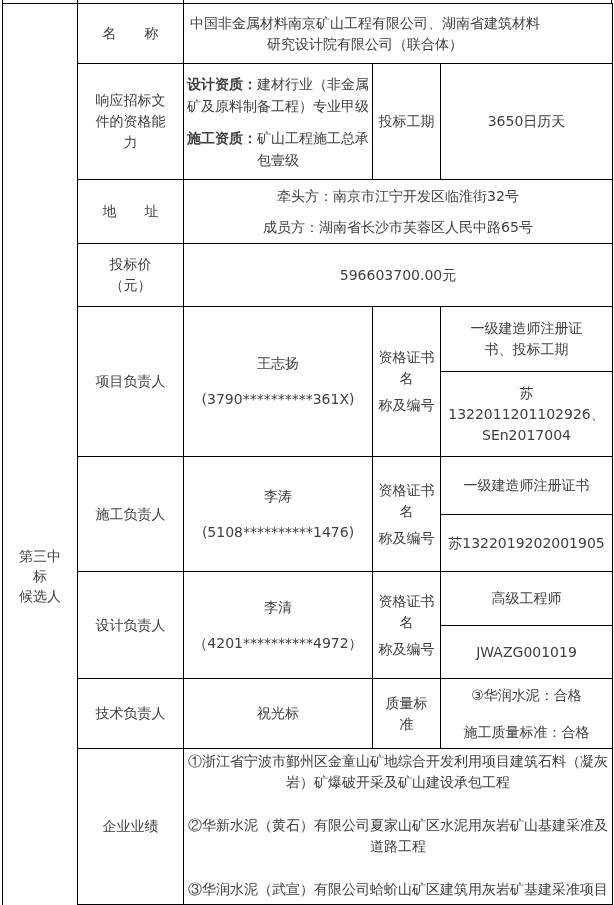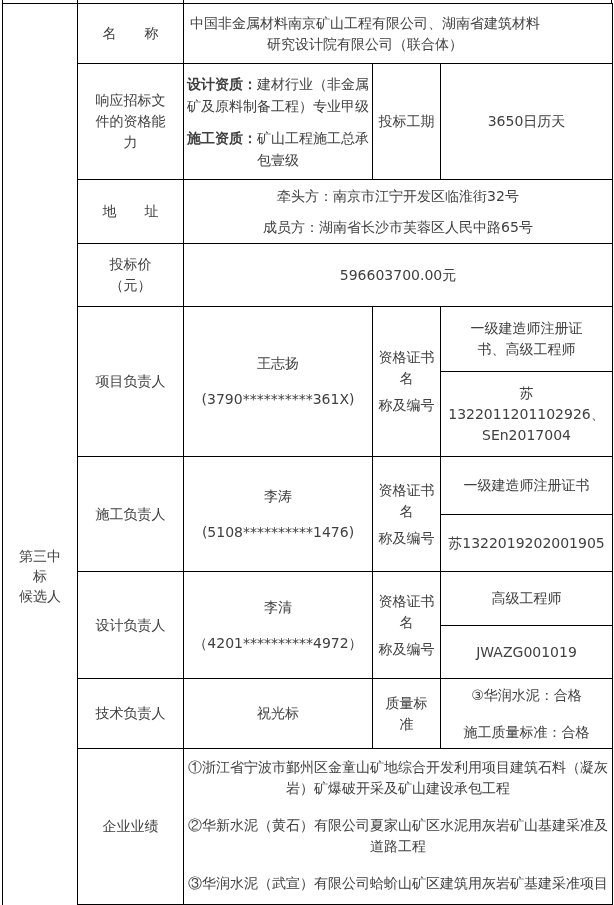--- a/index.html
+++ b/index.html
@@ -53,21 +53,21 @@
   }
   .cell-left{text-align:left;padding:4px 6px 4px 10px;margin-left:32px;}
   .name-wrap{max-width:362px;}
   .para + .para{margin-top:10px;}
   .tight-para + .tight-para{margin-top:16px;}
   .b{font-weight:bold;text-align:right;}
   .person-id{margin-top:15px;}
   .qlabel-part2{margin-top:6px;}
   .quality-cell{text-align:left;padding:2px 2px 2px 3px;line-height:22px;}
   .perf-cell{text-align:left;padding:4px 8px 4px 10px;line-height:22px;font-family:Liberation Mono, monospace;}
-  .perf-item + .perf-item{margin-top:16px;}
+  .perf-item + .perf-item{margin-top:22px;}
   .stub{position:absolute;top:0;width:1px;height:3px;background:#000;}
 </style>
 </head>
 <body>
 
 <div id="screen">
 
   <div class="stub" style="left:2px"></div>
   <div class="stub" style="left:77px"></div>
   <div class="stub" style="left:183px"></div>
@@ -127,21 +127,21 @@
       <td rowspan="2">项目负责人</td>
       <td rowspan="2">
         <div>王志扬</div>
         <div class="person-id">(3790**********361X)</div>
       </td>
       <td rowspan="2">
         <div>资格证书名</div>
         <div class="qlabel-part2">称及编号</div>
       </td>
       <td class="pre">一级建造师注册证
-书、高级工程师</td>
+书、投标工期</td>
     </tr>
     <tr class="r-pm-b">
       <td class="pre">苏
 1322011201102926、
 SEn2017004</td>
     </tr>
 
     <tr class="r-cm-a">
       <td rowspan="2">施工负责人</td>
       <td rowspan="2">

